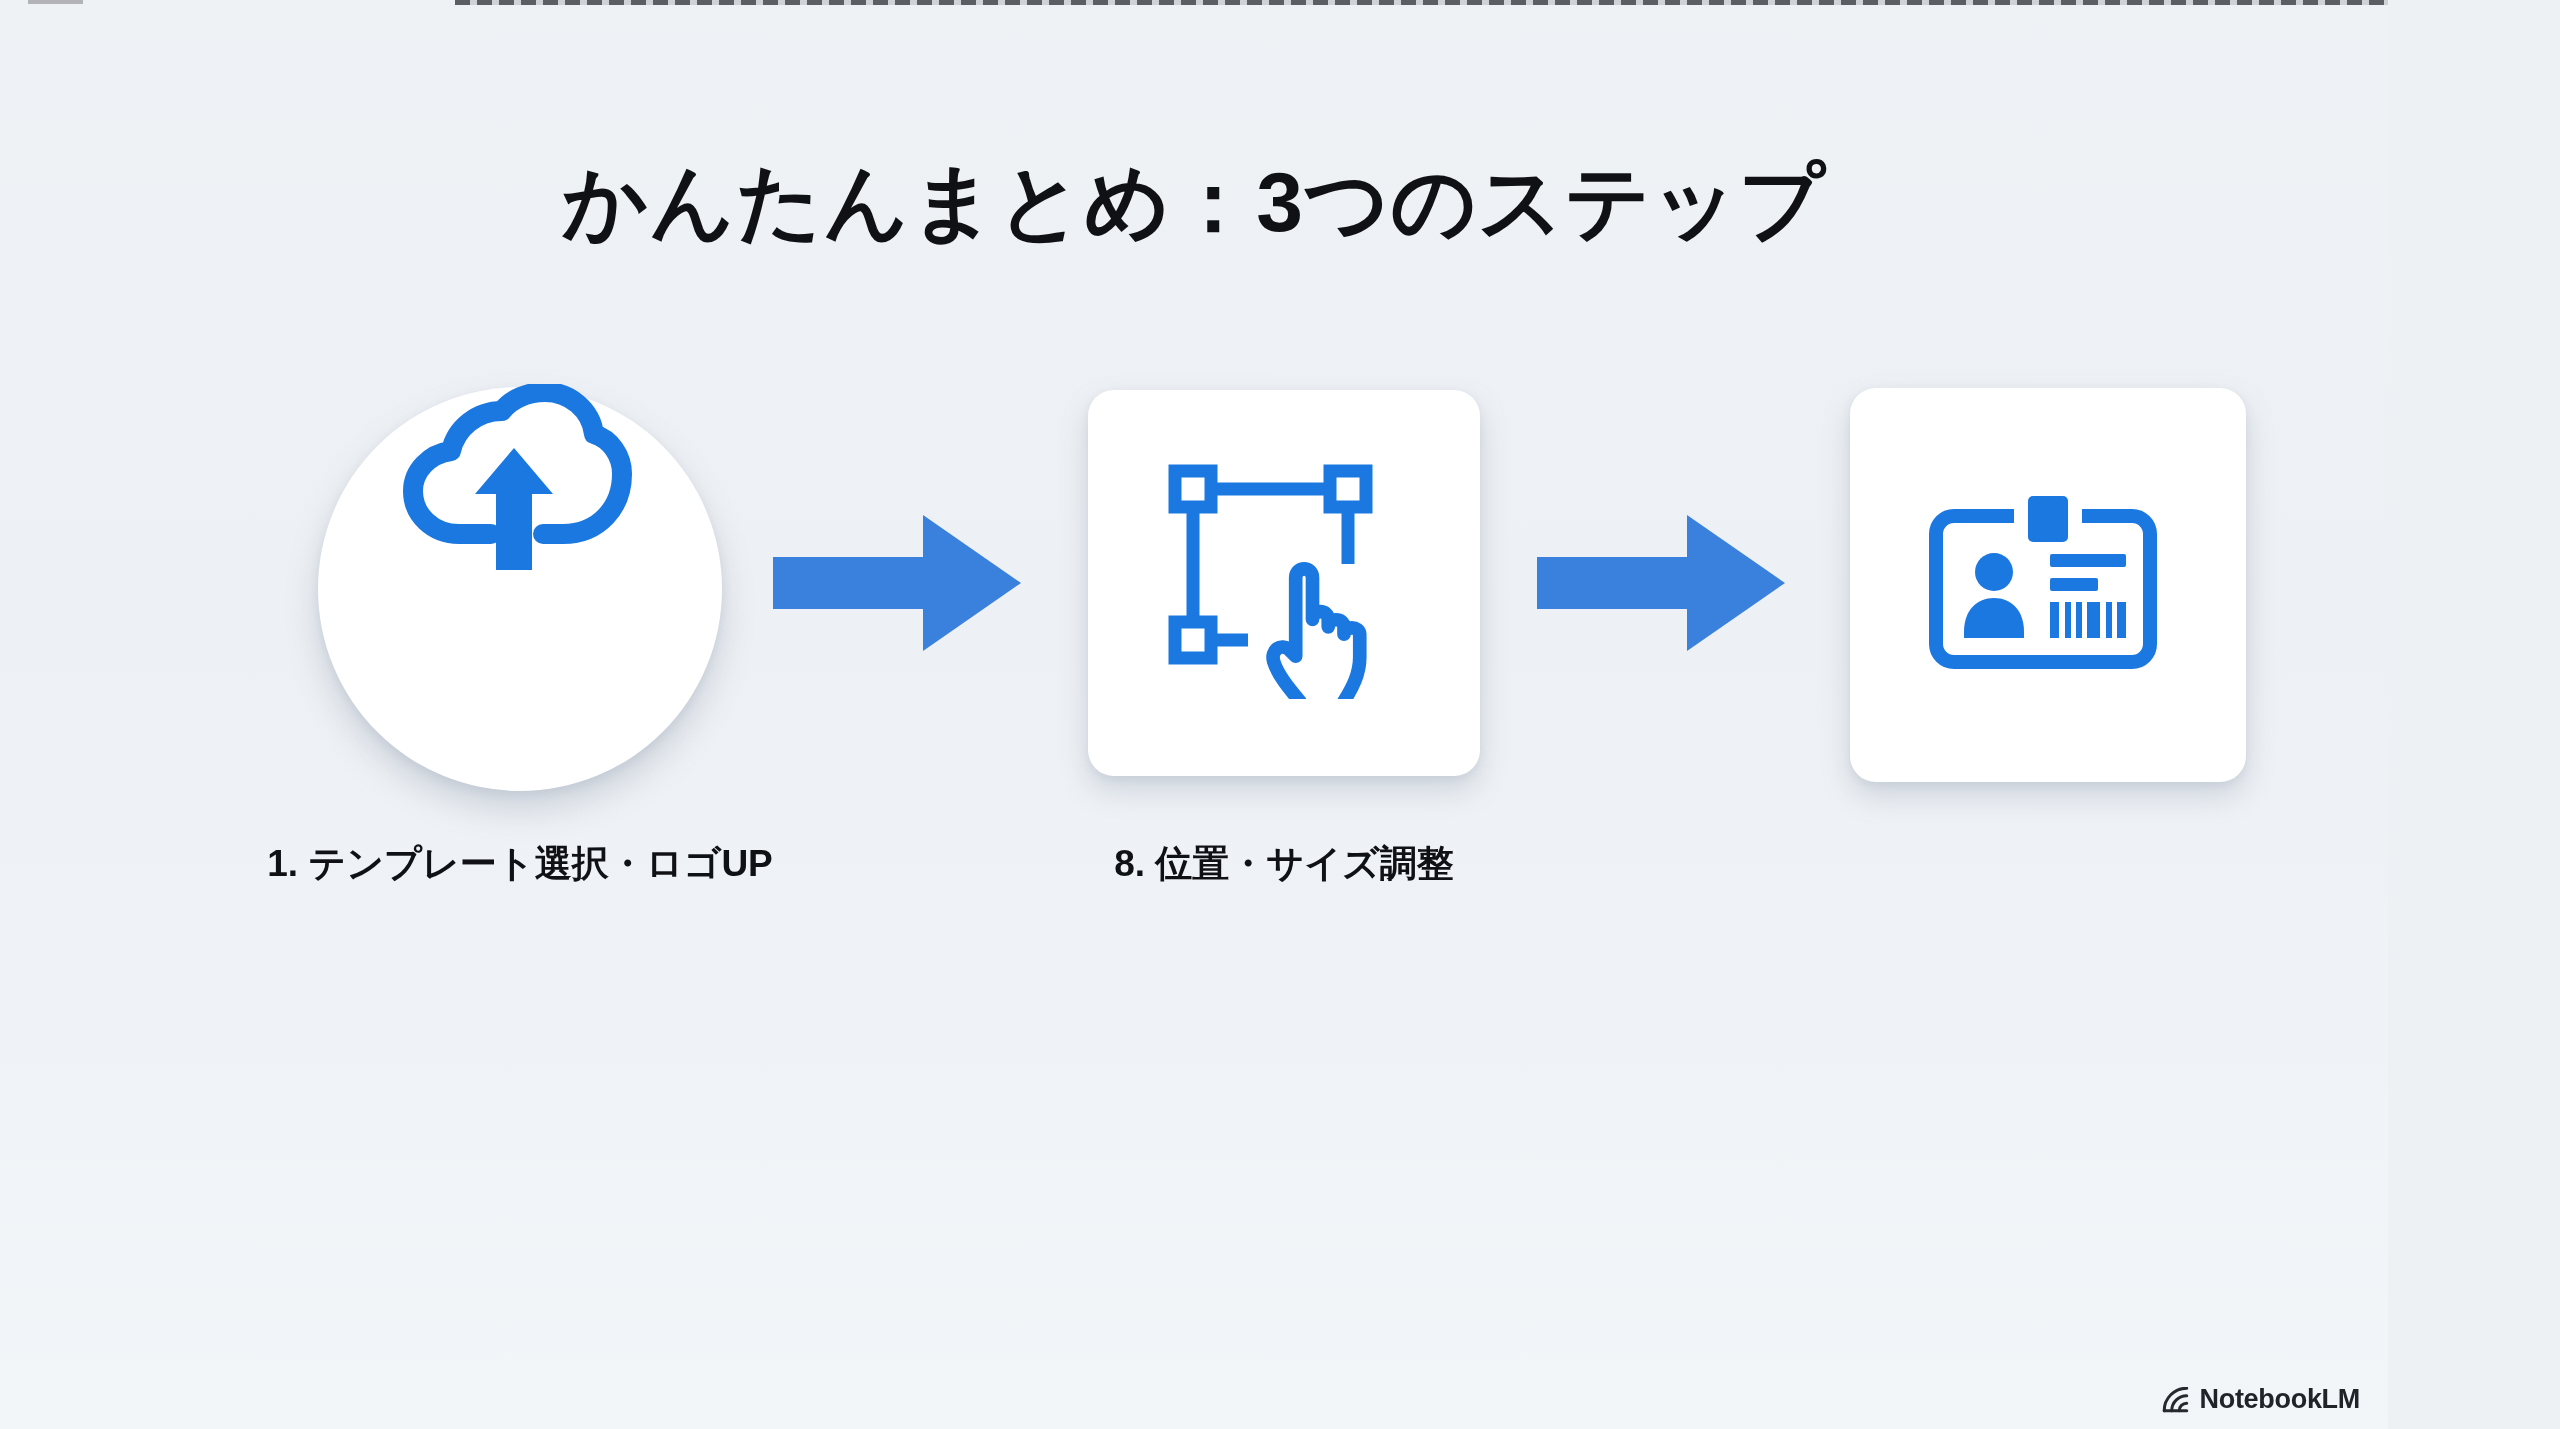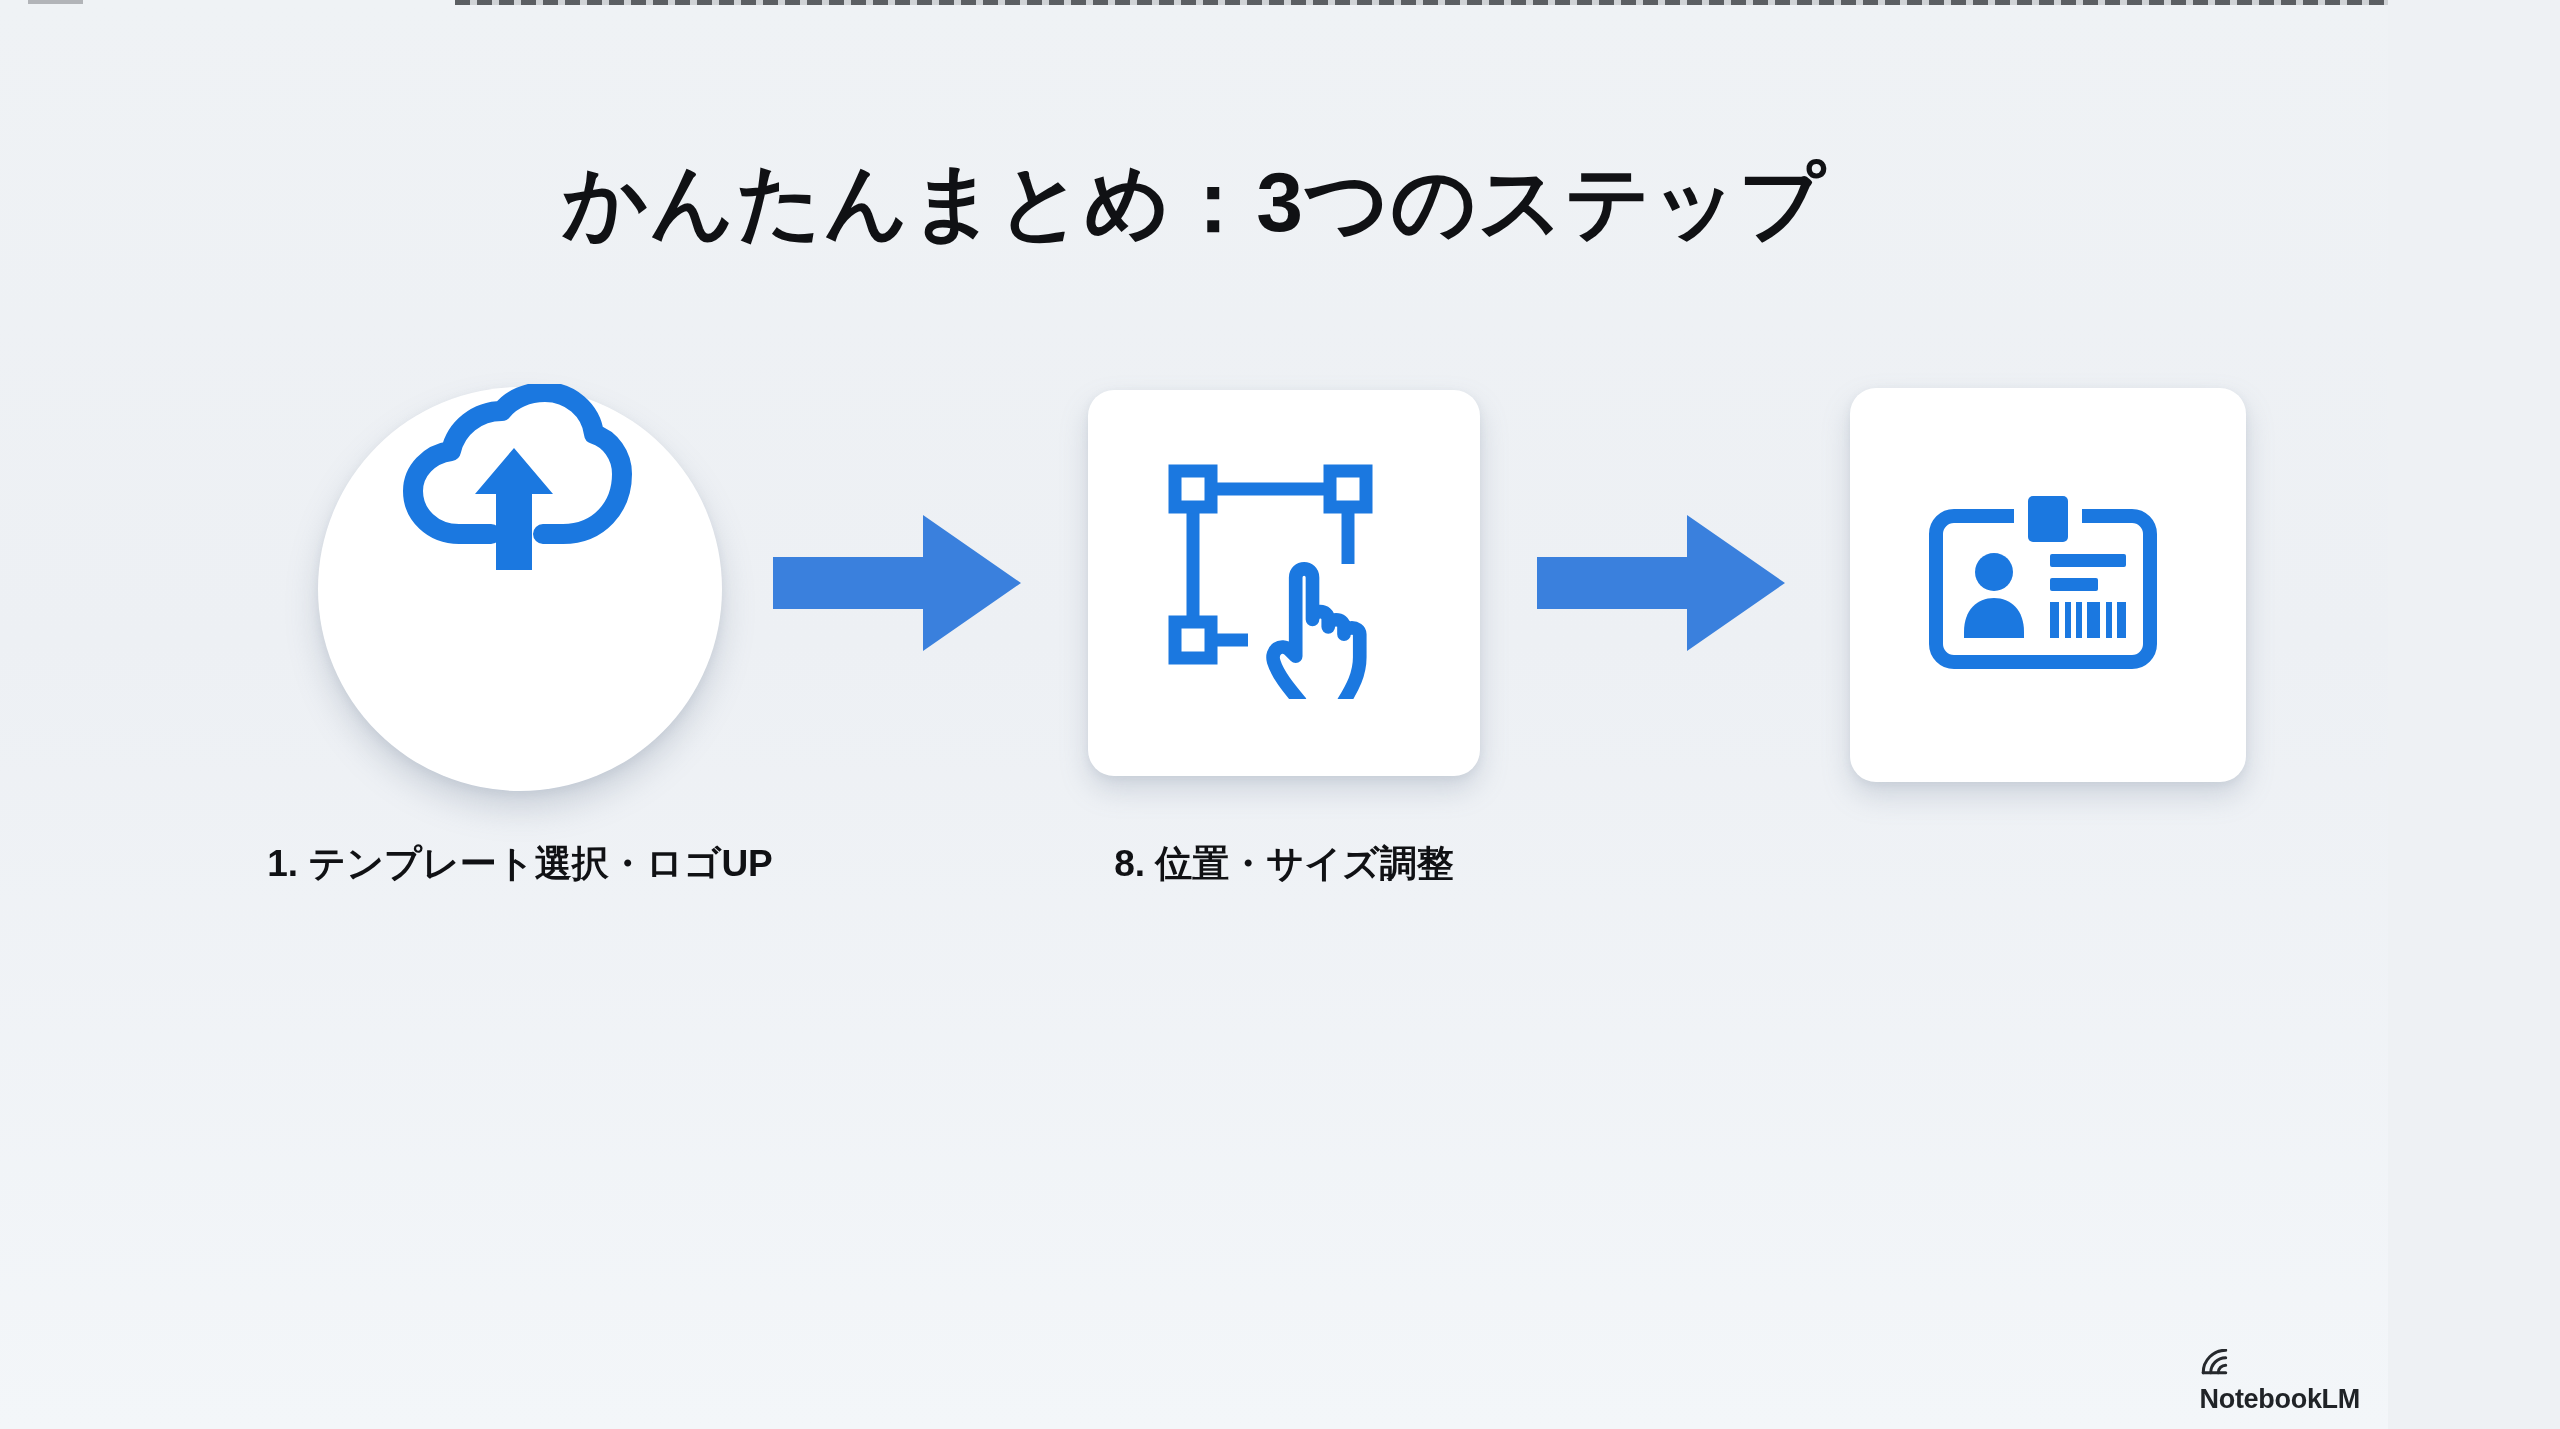--- a/index.html
+++ b/index.html
@@ -71,23 +71,22 @@
   .lbl3{left:1697px;width:700px;}
   
   .summary{
     position:absolute;left:470px;top:1000px;width:1700px;
     font-size:50px;font-weight:700;color:var(--text);
   }
   .summary-line{height:100px;line-height:100px;white-space:nowrap;}
   
   .watermark{
     position:absolute;right:28px;bottom:14px;
-    display:flex;gap:9px;
+    display:flex;align-items:center;gap:9px;
     color:#202327;
-    flex-direction:column;
   }
   .watermark-logo{color:#26292d;}
   .watermark-text{
     font-size:27px;font-weight:700;letter-spacing:-.3px;
   }
 </style>
 </head>
 <body>
 
 <div class="slide">

